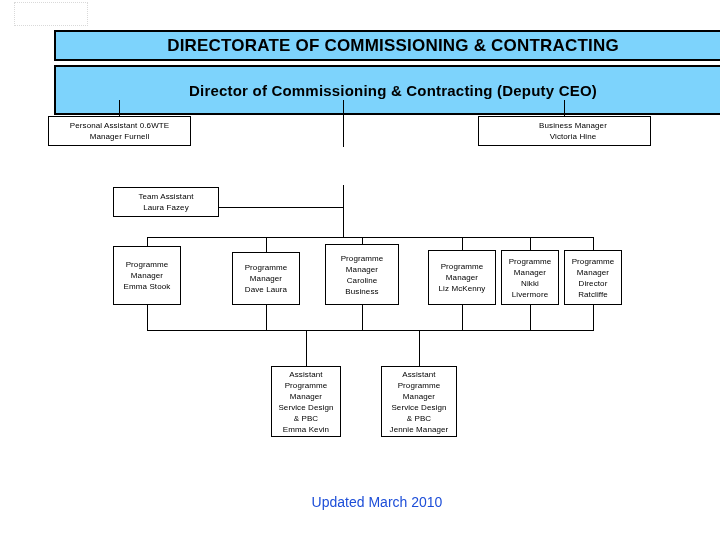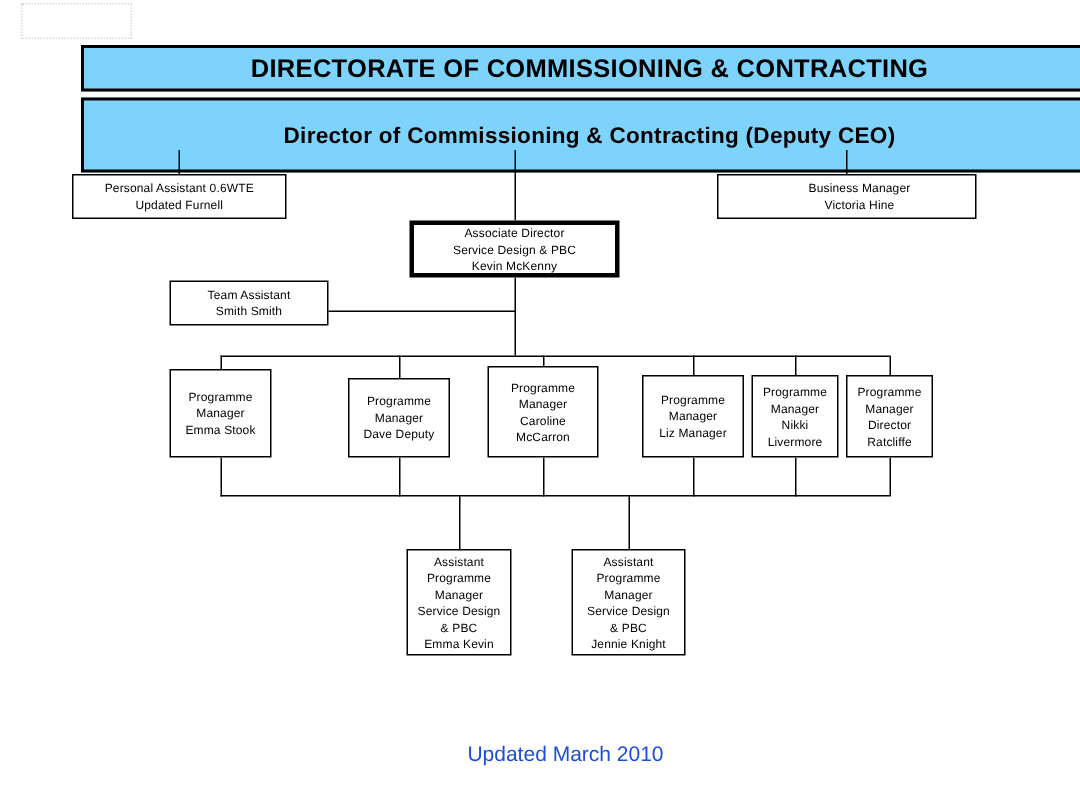--- a/index.html
+++ b/index.html
@@ -131,75 +131,70 @@
   <div class="banner" id="title-banner">DIRECTORATE OF COMMISSIONING &amp; CONTRACTING</div>
 
   <div class="banner" id="director-banner">Director of Commissioning &amp; Contracting (Deputy CEO)</div>
 
   <div class="conn v" style="left:119px; top:100px; height:16px;"></div>
   <div class="conn v" style="left:343px; top:100px; height:47px;"></div>
   <div class="conn v" style="left:564px; top:100px; height:16px;"></div>
 
   <div class="node" id="node-personal-assistant">
     <span class="line">Personal Assistant 0.6WTE</span>
-    <span class="line">Updated Furnell</span>
+    <span class="line">Manager Furnell</span>
   </div>
 
   <div class="node" id="node-business-manager">
     <span class="line">Business Manager</span>
     <span class="line">Victoria Hine</span>
   </div>
 
-  <div class="node thick" id="node-associate-director">
-    <span class="line">Associate Director</span>
-    <span class="line">Service Design &amp; PBC</span>
-    <span class="line">Kevin McKenny</span>
-  </div>
 
   <div class="conn v" style="left:343px; top:185px; height:52px;"></div>
 
   <div class="conn h" style="left:196px; top:207px; width:148px;"></div>
 
   <div class="node" id="node-team-assistant">
     <span class="line">Team Assistant</span>
-    <span class="line">Smith Smith</span>
+    <span class="line">Laura Fazey</span>
   </div>
 
   <div class="conn h" style="left:147px; top:237px; width:446px;"></div>
 
   <div class="conn v" style="left:147px; top:237px; height:9px;"></div>
   <div class="conn v" style="left:266px; top:237px; height:15px;"></div>
   <div class="conn v" style="left:362px; top:237px; height:7px;"></div>
   <div class="conn v" style="left:462px; top:237px; height:13px;"></div>
   <div class="conn v" style="left:530px; top:237px; height:13px;"></div>
   <div class="conn v" style="left:593px; top:237px; height:13px;"></div>
 
   <div class="node" id="node-pm-stook">
     <span class="line">Programme</span>
     <span class="line">Manager</span>
     <span class="line">Emma Stook</span>
   </div>
 
   <div class="node" id="node-pm-fazey">
     <span class="line">Programme</span>
     <span class="line">Manager</span>
-    <span class="line">Dave Deputy</span>
+    <span class="line">Dave Laura</span>
   </div>
 
   <div class="node" id="node-pm-mccarron">
     <span class="line">Programme</span>
     <span class="line">Manager</span>
     <span class="line">Caroline</span>
-    <span class="line">McCarron</span>
+    <span class="line">Business</span>
   </div>
 
   <div class="node" id="node-pm-paddison">
     <span class="line">Programme</span>
     <span class="line">Manager</span>
-    <span class="line">Liz Manager</span>
+    <span class="line">Liz McKenny</span>
   </div>
 
   <div class="node" id="node-pm-livermore">
     <span class="line">Programme</span>
     <span class="line">Manager</span>
     <span class="line">Nikki</span>
     <span class="line">Livermore</span>
   </div>
 
   <div class="node" id="node-pm-ratcliffe">
@@ -229,18 +224,18 @@
     <span class="line">&amp; PBC</span>
     <span class="line">Emma Kevin</span>
   </div>
 
   <div class="node" id="node-apm-knight">
     <span class="line">Assistant</span>
     <span class="line">Programme</span>
     <span class="line">Manager</span>
     <span class="line">Service Design</span>
     <span class="line">&amp; PBC</span>
-    <span class="line">Jennie Knight</span>
+    <span class="line">Jennie Manager</span>
   </div>
 
   <div id="footer-note">Updated March 2010</div>
 
 </div>
 
 </body></html>

